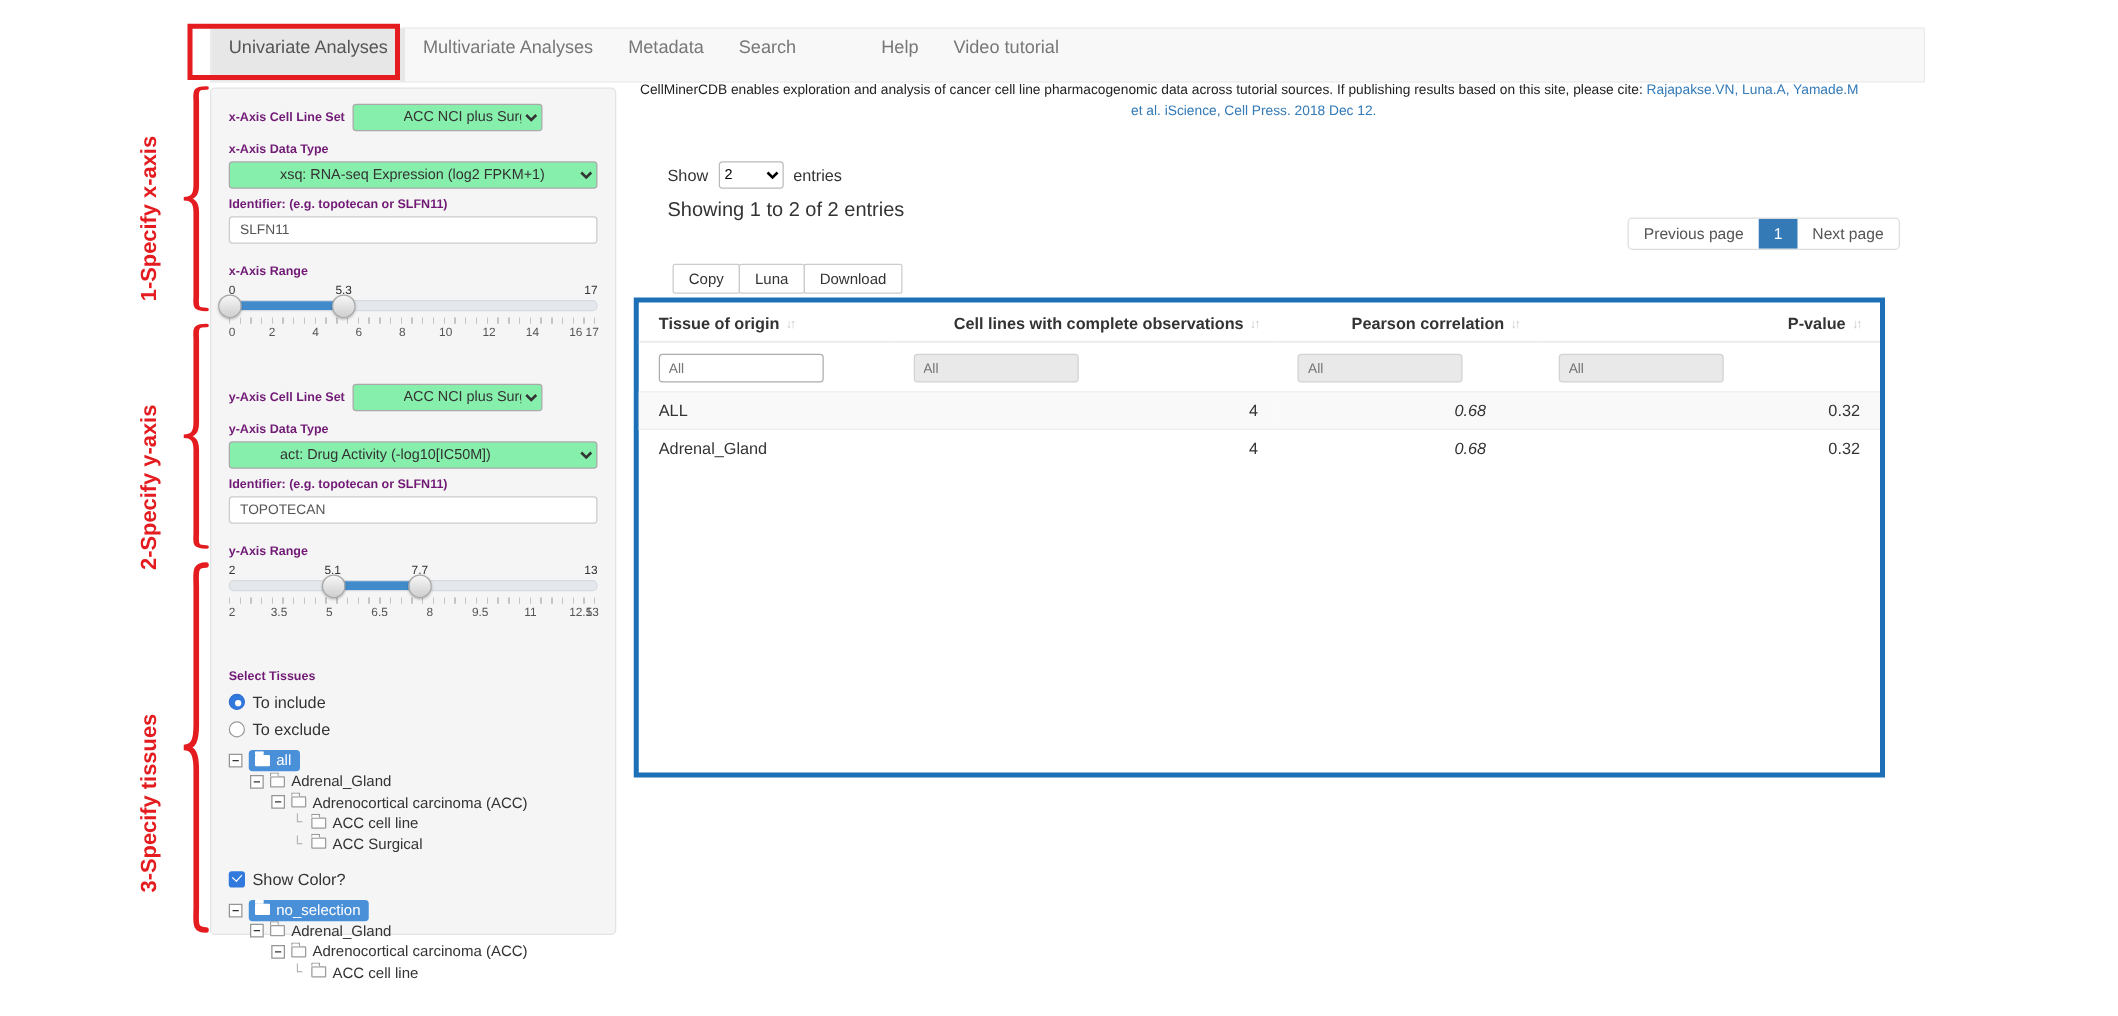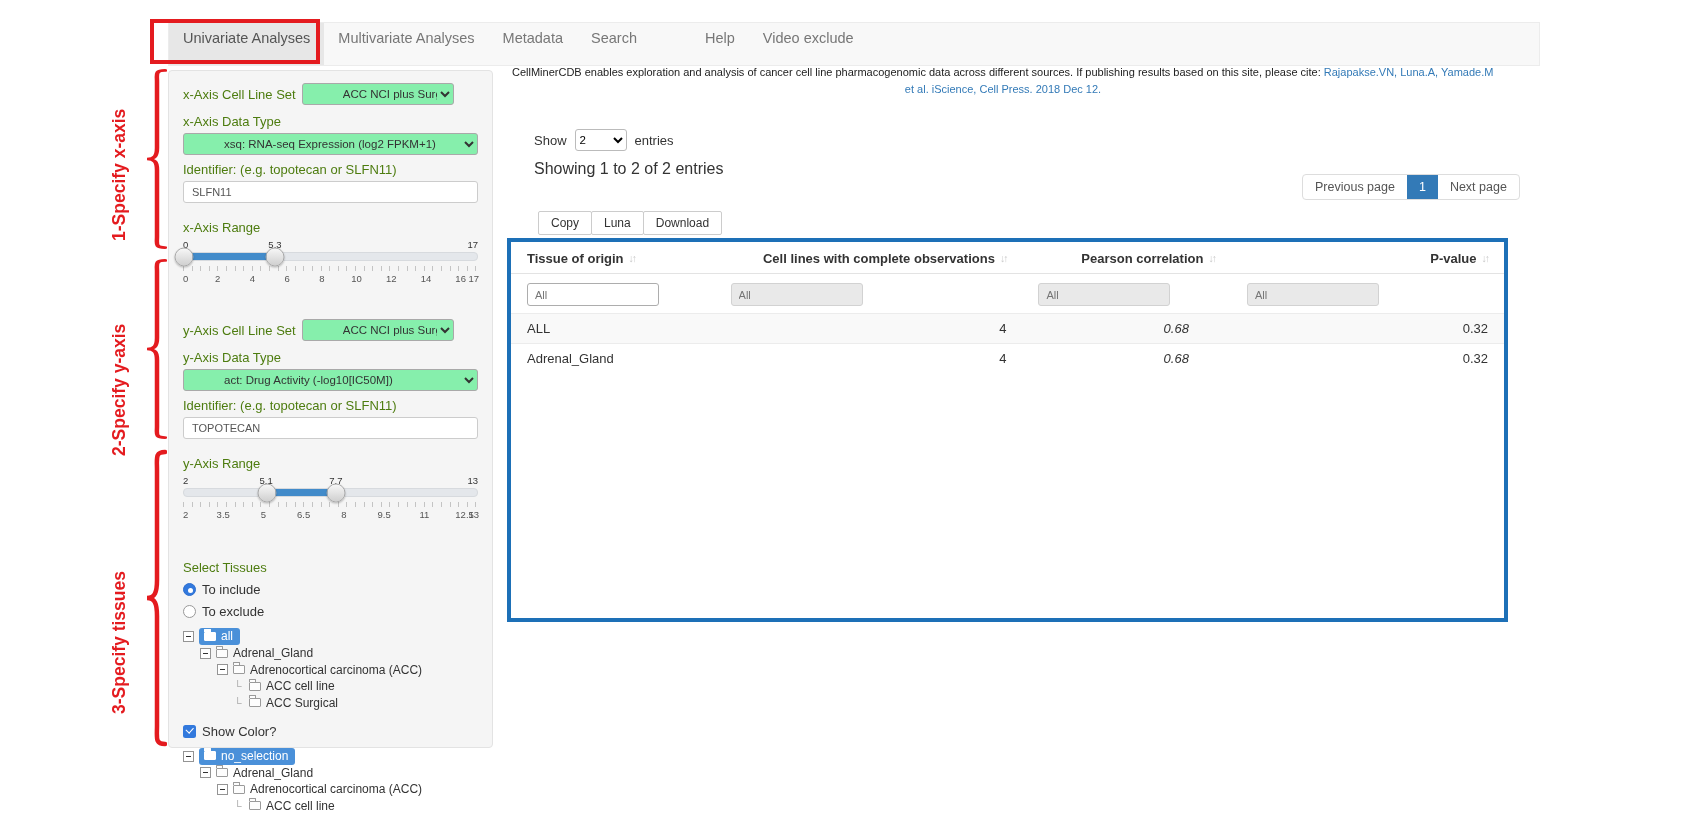--- a/index.html
+++ b/index.html
@@ -22,21 +22,21 @@
           color:#e41b1f;font-weight:bold;font-size:17.5px;white-space:nowrap;}
   .vlabel1{left:102px;top:90px;height:170px;}
   .vlabel2{left:102px;top:300px;height:180px;}
   .vlabel3{left:102px;top:545px;height:195px;}
   .brace{position:absolute;left:143px;width:24px;}
 
   
   .sidebar{position:absolute;left:168px;top:70px;width:325px;height:678px;
            background:#f5f5f5;border:1px solid #e3e3e3;border-radius:4px;
            padding:12px 14px;box-sizing:border-box;font-size:13px;color:#333;}
-  .fld{font-weight:normal;font-size:13px;color:#4d7c0f;margin:9px 0 4px;}
+  .fld{font-weight:bold;font-size:10px;color:#701a75;margin:9px 0 4px;}
   .inline-row{display:flex;align-items:center;gap:6px;}
   .inline-row .fld{margin:0;}
   select.ctl{font-size:11.5px;height:22px;border:1px solid #a9a9a9;border-radius:3px;
              background:#86efac;color:#333;width:100%;padding-left:36px;}
   select.ctl-inline{width:152px;flex:none;}
   input.txt{width:100%;height:22px;border:1px solid #ccc;border-radius:3px;font-size:11px;
             color:#555;padding:0 8px;background:#fff;box-sizing:border-box;}
   .gap-lg{height:30px;}
   .gap-xl{height:34px;}
 
@@ -128,21 +128,21 @@
 
 <div class="page">
 
   <div class="navbar">
     <div class="nav-items">
         <span class="nav-item active">Univariate Analyses</span>
         <span class="nav-item">Multivariate Analyses</span>
         <span class="nav-item">Metadata</span>
         <span class="nav-item">Search</span>
         <span class="nav-item">Help</span>
-        <span class="nav-item">Video exclude</span>
+        <span class="nav-item">Video tutorial</span>
       </div>
   </div>
   <div class="nav-redbox"></div>
 
   <div class="vlabel vlabel1">1-Specify x-axis</div>
   <div class="vlabel vlabel2">2-Specify y-axis</div>
   <div class="vlabel vlabel3">3-Specify tissues</div>
   <svg class="brace" style="top:68px;height:182px" viewBox="0 0 24 300" preserveAspectRatio="none">
     <path d="M22 4 C12 4 14 10 14 22 L14 132 C14 144 12 150 4 150 C12 150 14 156 14 168 L14 278 C14 290 12 296 22 296" fill="none" stroke="#e41b1f" stroke-width="4.5" stroke-linecap="round"></path>
   </svg>
@@ -323,21 +323,21 @@
           <span class="tree-item">
             <span class="folder"></span>
             <span class="tree-text">ACC cell line</span>
           </span>
         </div>
       </div>
   </div>
 
   <div class="citation">
     <div class="line1">
-      <span>CellMinerCDB enables exploration and analysis of cancer cell line pharmacogenomic data across different sources. If publishing results based on this site, please cite:</span>
+      <span>CellMinerCDB enables exploration and analysis of cancer cell line pharmacogenomic data across tutorial sources. If publishing results based on this site, please cite:</span>
       <span class="link">Rajapakse.VN, Luna.A, Yamade.M</span>
     </div>
     <div class="line2">
       <span class="link">et al. iScience, Cell Press. 2018 Dec 12.</span>
     </div>
   </div>
 
 
   <div class="show-row">
     <span>Show</span>

